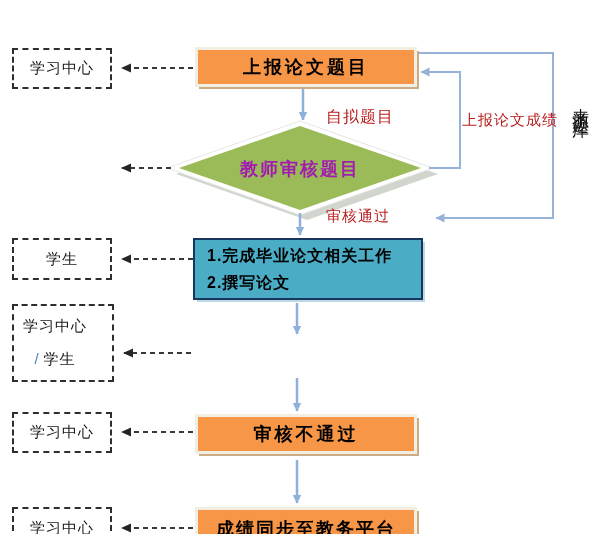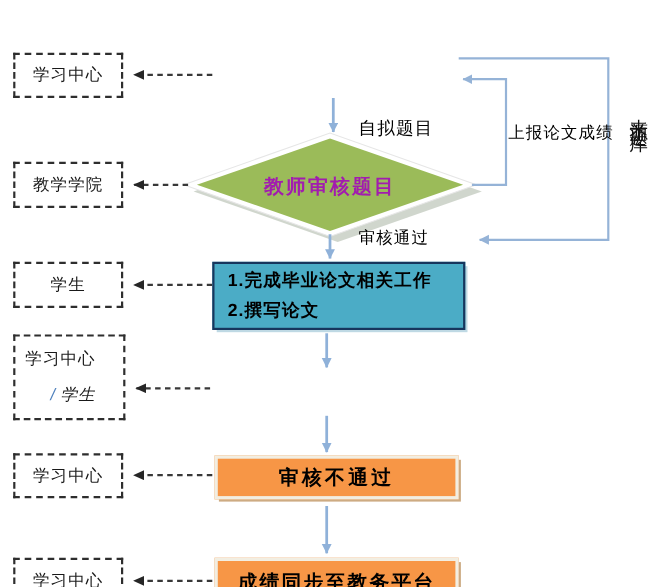--- a/index.html
+++ b/index.html
@@ -10,21 +10,21 @@
   .layer{position:absolute;left:0;top:0;z-index:1;}
   
   .actor{
     position:absolute;z-index:2;box-sizing:border-box;
     border:2px dashed #2e2e2e;background:#ffffff;
     display:flex;align-items:center;justify-content:center;
     font-size:15px;color:#191919;letter-spacing:1px;
   }
   .actor-multi{display:block;padding:11px 0 0 9px;}
   .actor-multi .l1{text-align:center;margin-bottom:14px;letter-spacing:1px;}
-  .actor-multi .l2{text-align:right;letter-spacing:1px;font-style:italic;}
+  .actor-multi .l2{text-align:center;letter-spacing:1px;}
   .slash{color:#4F81BD;padding-right:4px;}
   
   .node{
     position:absolute;z-index:2;box-sizing:border-box;
     display:flex;align-items:center;justify-content:center;
     font-weight:bold;font-size:18px;letter-spacing:3px;color:#000000;
   }
   .orange{
     background:#F79646;border:3px solid #F2EEE2;
     box-shadow:3px 3px 0 -1px #CDAB83;
@@ -35,21 +35,21 @@
   }
   .node-lines{
     flex-direction:column;align-items:flex-start;justify-content:center;
     font-size:16px;letter-spacing:1px;line-height:27px;padding-left:12px;text-align:right;
   }
   .diamond-label{
     position:absolute;z-index:3;left:215px;top:122px;width:170px;
     text-align:center;font-weight:bold;font-size:18px;letter-spacing:2px;color:#a21caf;
   }
   
-  .elabel{position:absolute;z-index:2;font-size:15px;color:#000000;letter-spacing:1px;}
+  .elabel{position:absolute;z-index:2;font-size:15px;color:#b91c1c;letter-spacing:1px;}
   .vertical{
     writing-mode:vertical-rl;font-size:17px;letter-spacing:4px;color:#111111;
   }
 </style>
 </head>
 <body>
 
 <div class="canvas">
 
   <svg class="layer" width="600" height="534" viewBox="0 0 600 534">
@@ -83,39 +83,39 @@
     <path d="M171,133 L122,133" stroke="#383838" stroke-width="2" stroke-dasharray="5 4" fill="none" marker-end="url(#ah-dash)"></path>
     <path d="M193,224 L122,224" stroke="#383838" stroke-width="2" stroke-dasharray="5 4" fill="none" marker-end="url(#ah-dash)"></path>
     <path d="M191,318 L124,318" stroke="#383838" stroke-width="2" stroke-dasharray="5 4" fill="none" marker-end="url(#ah-dash)"></path>
     <path d="M193,397 L122,397" stroke="#383838" stroke-width="2" stroke-dasharray="5 4" fill="none" marker-end="url(#ah-dash)"></path>
     <path d="M193,493 L122,493" stroke="#383838" stroke-width="2" stroke-dasharray="5 4" fill="none" marker-end="url(#ah-dash)"></path>
   </svg>
 
   <div class="actor" style="left:12px;top:13px;width:100px;height:41px">
     <span>学习中心</span>
   </div>
-  <div class="actor" style="left:12px;top:112px;width:100px;height:42px">
-    <span>教学学院</span>
-  </div>
   <div class="actor" style="left:12px;top:203px;width:100px;height:42px">
     <span>学生</span>
   </div>
   <div class="actor" style="left:12px;top:269px;width:102px;height:78px;align-items:flex-start;justify-content:flex-start">
     <div class="actor-multi">
       <div class="l1">学习中心</div>
       <div class="l2"><span class="slash">/</span><span>学生</span></div>
     </div>
   </div>
   <div class="actor" style="left:12px;top:377px;width:100px;height:41px">
     <span>学习中心</span>
   </div>
   <div class="actor" style="left:12px;top:472px;width:100px;height:42px">
     <span>学习中心</span>
   </div>
 
+  <div class="node orange" style="left:195px;top:12px;width:222px;height:40px">
+    <span>上报论文题目</span>
+  </div>
 
   <div class="diamond-label">教师审核题目</div>
 
   <div class="node teal node-lines" style="left:193px;top:203px;width:230px;height:62px">
     <span>1.完成毕业论文相关工作</span>
     <span>2.撰写论文</span>
   </div>
 
 
   <div class="node orange" style="left:195px;top:379px;width:222px;height:40px">

